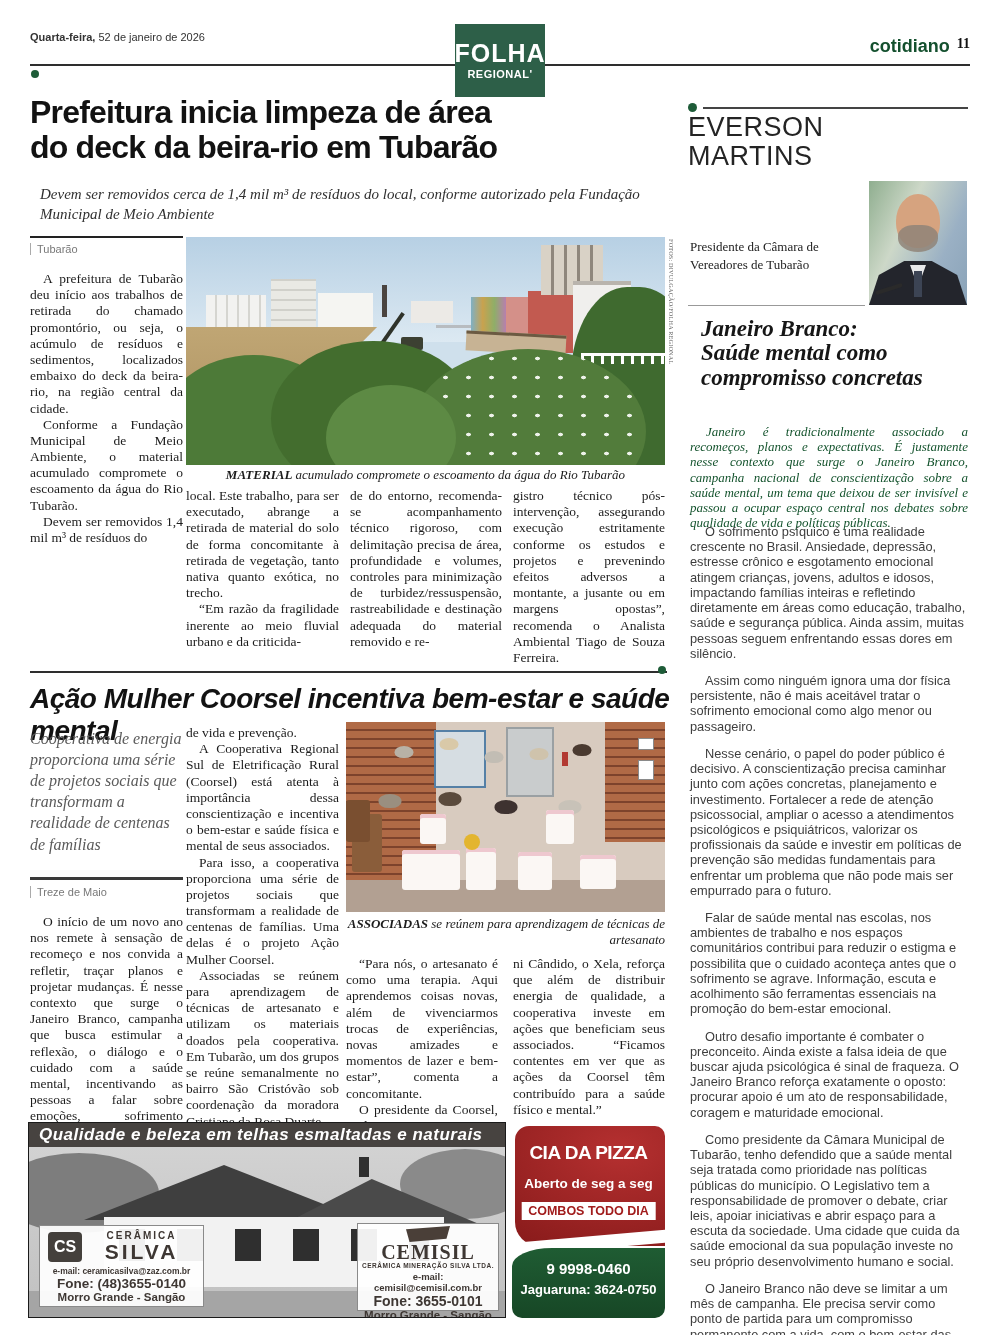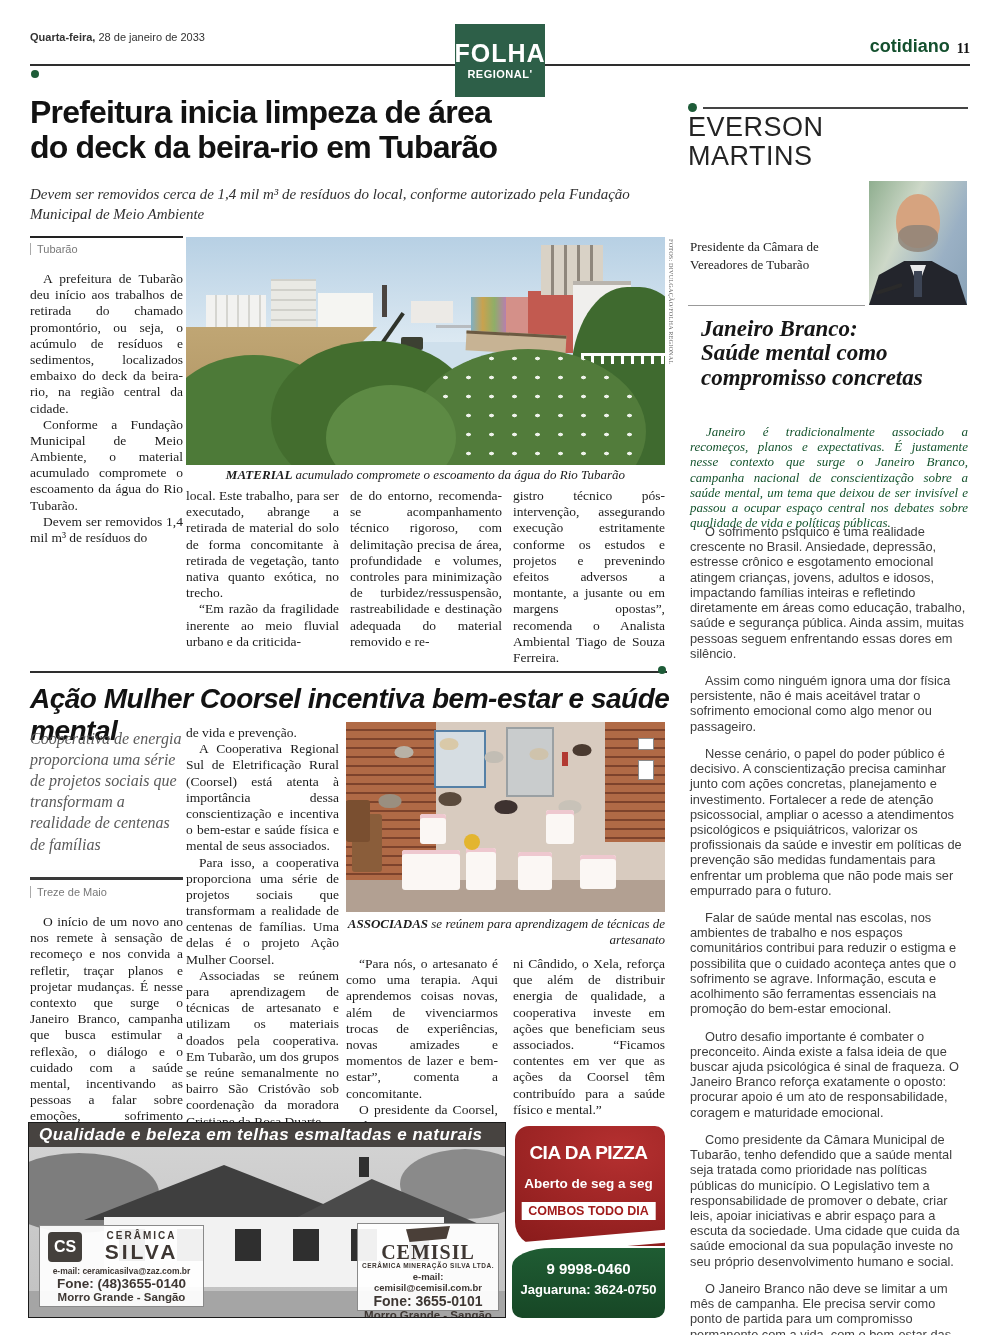--- a/index.html
+++ b/index.html
@@ -10,26 +10,26 @@
 .dot{width:8px;height:8px;border-radius:50%;background:#1e5c38}
 .rule{background:#2e2e2e;height:1.5px}
 
 #hdr-date{left:30px;top:31px;font-size:11px;color:#333}
 #hdr-date b{font-weight:bold}
 #hdr-rule{left:30px;top:64px;width:940px}
 #hdr-dot{left:31px;top:70px}
 #logo{left:455px;top:24px;width:90px;height:73px;background:#2d5f48;display:flex;flex-direction:column;align-items:center;justify-content:center;color:#fff;text-align:center}
 #logo .l1{font-size:25px;font-weight:bold;letter-spacing:1px;line-height:1}
 #logo .l2{font-size:11px;font-weight:bold;letter-spacing:.5px;margin-top:2px}
-#hdr-right{right:30px;top:36px;display:flex;align-items:flex-end;gap:7px}
+#hdr-right{right:30px;top:36px;display:flex;align-items:flex-start;gap:7px}
 #hdr-right .sec{font-size:18px;font-weight:bold;color:#14502e}
 #hdr-right .pg{font-size:14px;font-weight:bold;color:#111;font-family:"Liberation Serif",serif}
 
 #a1-headline{left:30px;top:95px;width:645px;font-size:32px;font-weight:bold;line-height:1.09;letter-spacing:-.8px;color:#121212}
-#a1-subhead{left:30px;top:184px;width:635px;font-style:italic;font-size:15px;line-height:1.35;color:#303030}
+#a1-subhead{left:40px;top:184px;width:635px;font-style:italic;font-size:15px;line-height:1.35;color:#303030}
 .colrule{height:2px;background:#222}
 .tag{font-family:"Liberation Sans",sans-serif;font-size:11px;color:#787878}
 .tag span{border-left:1.5px solid #aaa;padding-left:6px}
 .newscol p{font-size:13.5px;line-height:1.2;text-align:justify;text-indent:13px}
 .newscol p.ni{text-indent:0}
 #a1-col1rule{left:30px;top:236px;width:153px}
 #a1-tag{left:30px;top:243px}
 #a1-col1{left:30px;top:271px;width:153px}
 #photo1{left:186px;top:237px;width:479px;height:228px;overflow:hidden;background:#cfe0ec}
 #credit1{left:668px;top:239px;writing-mode:vertical-rl;font-size:10px;color:#666;letter-spacing:.3px;transform:scale(.62);transform-origin:top left;white-space:nowrap}
@@ -85,21 +85,21 @@
 #ad-pizza .green{position:absolute;left:0;top:122px;right:0;bottom:0;background:linear-gradient(#1f5c33,#174726);border-radius:40px 0 8px 8px/18px 0 8px 8px}
 #ad-pizza .t1{position:absolute;left:0;right:0;top:16px;color:#fff;font-weight:bold;font-size:19px;letter-spacing:-.5px}
 #ad-pizza .t2{position:absolute;left:0;right:0;top:50px;color:#fff;font-weight:bold;font-size:13.5px}
 #ad-pizza .badge{position:absolute;left:50%;top:76px;transform:translateX(-50%);background:#fff;color:#a11c1c;font-weight:bold;font-size:12.5px;padding:2px 7px;white-space:nowrap}
 #ad-pizza .t3{position:absolute;left:0;right:0;top:134px;color:#fff;font-weight:bold;font-size:15px}
 #ad-pizza .t4{position:absolute;left:0;right:0;top:156px;color:#fff;font-weight:bold;font-size:13px}
 </style>
 </head>
 <body>
 
-<div class="abs sans" id="hdr-date"><b>Quarta-feira,</b><span> 28 de janeiro de 2033</span></div>
+<div class="abs sans" id="hdr-date"><b>Quarta-feira,</b><span> 52 de janeiro de 2026</span></div>
 <div class="abs rule" id="hdr-rule"></div>
 <div class="abs dot" id="hdr-dot"></div>
 <div class="abs sans" id="logo">
   <div class="l1">FOLHA</div>
   <div class="l2">REGIONAL'</div>
 </div>
 <div class="abs sans" id="hdr-right">
   <span class="sec">cotidiano</span>
   <span class="pg">11</span>
 </div>

